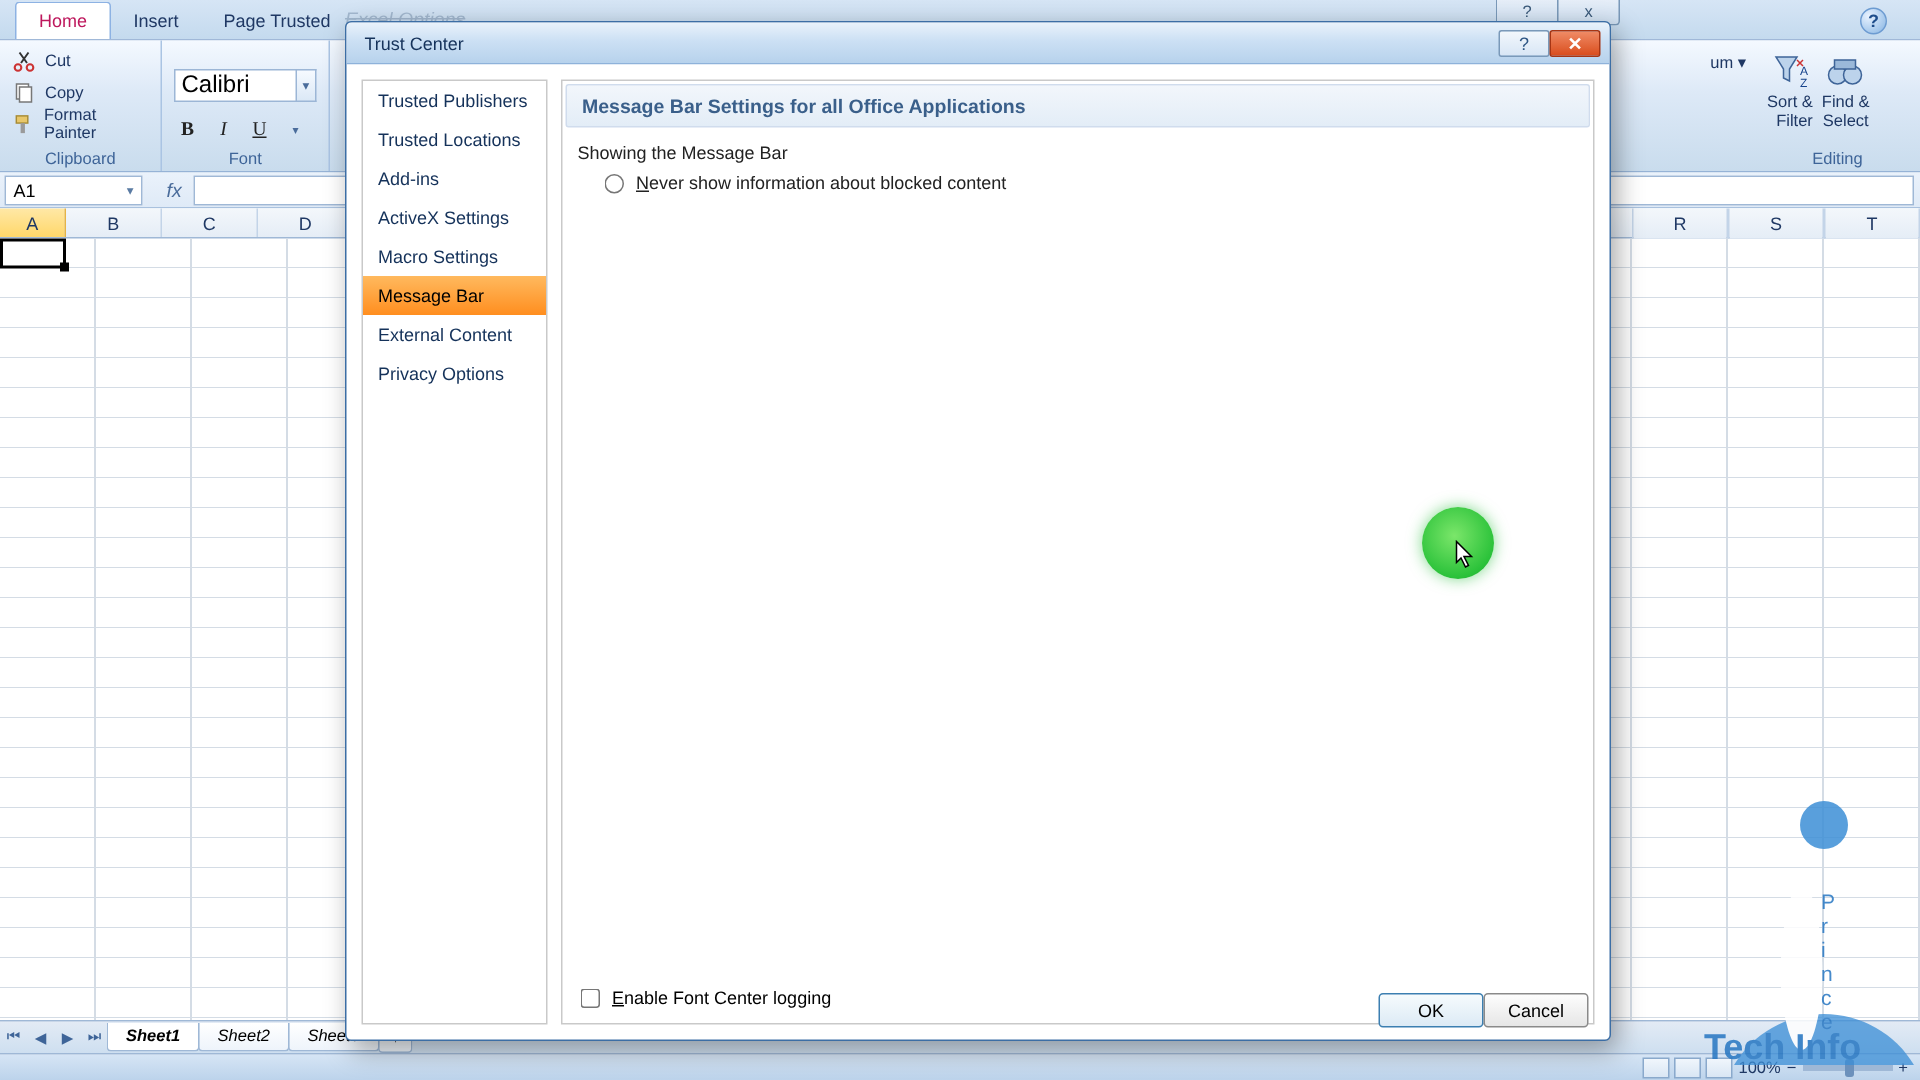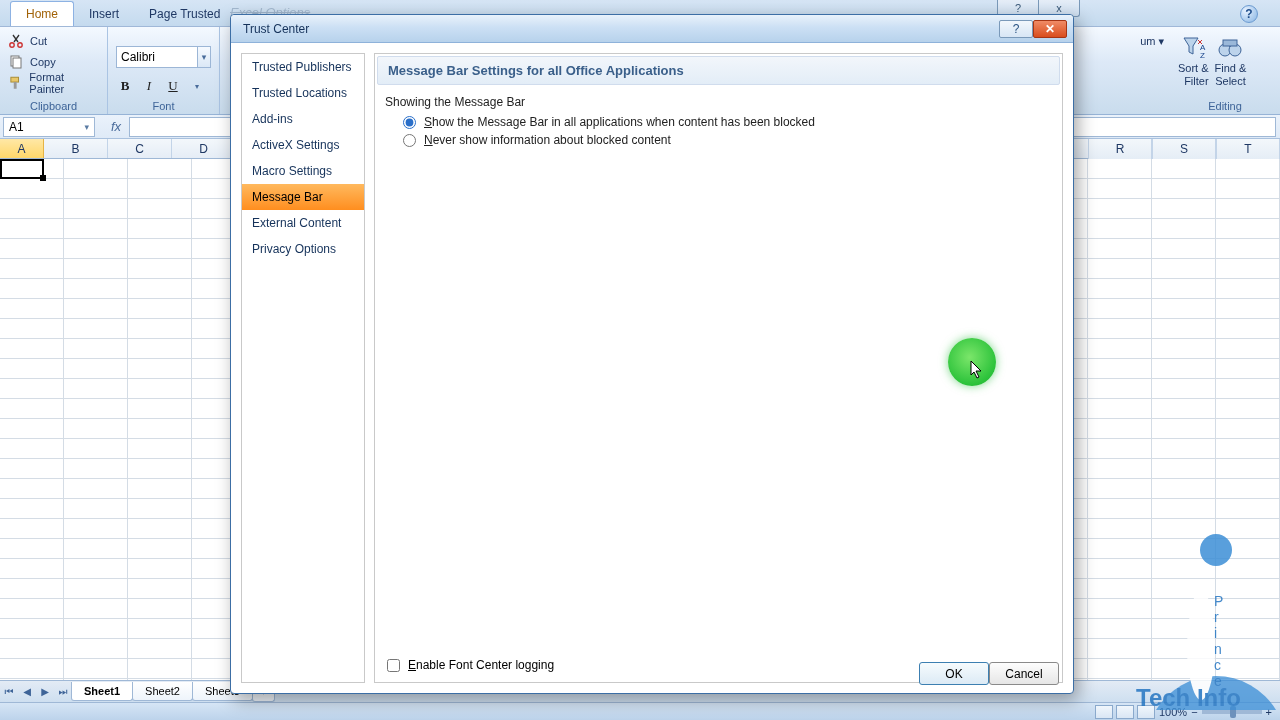--- a/index.html
+++ b/index.html
@@ -1,35 +1,35 @@
 <!DOCTYPE html>
 <html><head>
 <meta charset="utf-8">
 <style>
 * { margin:0; padding:0; box-sizing:border-box; font-family:"Segoe UI", Tahoma, sans-serif; }
 html,body { width:1280px; height:720px; overflow:hidden; background:#fff; position:relative; }
 
 
 .ribbon-tabs { position:absolute; top:0; left:0; right:0; height:27px; background:linear-gradient(#d6e5f5,#c4daee); border-bottom:1px solid #a0b8d8; display:flex; align-items:flex-end; padding-left:10px; }
 .ribbon-tab { font-size:12px; padding:5px 15px 5px; color:#1f3864; cursor:default; }
-.ribbon-tab.active { background:#fff; border:1px solid #8db2e3; border-bottom:none; border-radius:3px 3px 0 0; color:#a16207; }
+.ribbon-tab.active { background:#fff; border:1px solid #8db2e3; border-bottom:none; border-radius:3px 3px 0 0; color:#be185d; }
 .titlebar-ctrls { position:absolute; right:200px; top:0; display:flex; }
 .titlebar-ctrls .ctrl { width:42px; height:17px; border:1px solid #7a99b9; border-top:none; background:linear-gradient(#e6eef8,#cfe0f2); display:flex; align-items:center; justify-content:center; font-size:11px; color:#3b5a7a; border-radius:0 0 3px 3px; margin-left:-1px; }
 .help-btn { position:absolute; right:22px; top:5px; width:18px; height:18px; border-radius:50%; background:radial-gradient(circle at 30% 30%,#e8f2ff,#87b5e3); color:#1f4e8c; font-weight:bold; font-size:12px; display:flex; align-items:center; justify-content:center; border:1px solid #6c9bd1; }
 
 .ribbon-body { position:absolute; top:27px; left:0; right:0; height:88px; background:linear-gradient(#f4f9ff,#dde9f7 40%,#c9dced); border-bottom:1px solid #96b3d6; }
 .rgroup { position:absolute; top:0; bottom:0; border-right:1px solid #aac4e3; padding:3px 8px 0; }
 .rgroup-label { position:absolute; bottom:2px; left:0; right:0; text-align:center; font-size:11px; color:#3e6498; }
 
 .clip-grp { left:0; width:108px; }
 .clip-row { display:flex; align-items:center; font-size:11px; color:#1f3864; height:20px; margin-top:1px; }
 .clip-row svg { width:16px; height:16px; margin-right:6px; }
 .font-grp { left:108px; width:112px; }
 .font-combo { display:flex; margin-top:16px; }
-.font-combo input { width:82px; height:22px; font-size:12px; border:1px solid #9cb6d6; padding:0 4px; background:#fff; }
+.font-combo input { width:82px; height:22px; font-size:16px; border:1px solid #9cb6d6; padding:0 4px; background:#fff; }
 .font-combo .dd { width:18px; height:22px; border:1px solid #9cb6d6; border-left:none; background:linear-gradient(#f6faff,#dbe8f6); display:flex; align-items:center; justify-content:center; font-size:9px; color:#4a6c9b; }
 .font-btns { display:flex; gap:6px; margin-top:9px; }
 .font-btns span { width:18px; height:18px; display:flex; align-items:center; justify-content:center; border:1px solid transparent; font-size:13px; font-family:"Times New Roman",serif; color:#222; }
 
 .edit-grp { right:0; width:110px; left:auto; }
 .edit-stack { display:flex; gap:6px; margin-top:4px; }
 .edit-col { display:flex; flex-direction:column; align-items:center; font-size:11px; color:#1f3864; line-height:1.2; }
 .edit-col svg { width:30px; height:28px; }
 .sum-row { position:absolute; right:116px; top:8px; font-size:11px; color:#1f3864; }
 
@@ -53,21 +53,21 @@
 .sel-cell { position:absolute; top:0; left:0; width:44px; height:20px; border:2px solid #000; background:#fff; }
 .sel-handle { position:absolute; top:16px; left:40px; width:6px; height:6px; background:#000; }
 
 
 .col-headers-right { position:absolute; top:0; right:0; height:20px; display:flex; }
 .col-headers-right .ch { background:linear-gradient(#f3f7fb,#e5edf6); border-left:1px solid #c3d4e8; }
 
 
 .sheet-bar { position:absolute; bottom:18px; left:0; right:0; height:22px; background:linear-gradient(#e3ebf5,#cedff0); border-top:1px solid #9fb8d6; display:flex; align-items:center; font-size:11px; }
 .tab-nav { width:18px; height:16px; display:flex; align-items:center; justify-content:center; color:#3e6498; font-size:10px; }
-.sheet-tab { padding:3px 12px; border:1px solid #9fb8d6; border-top:none; background:linear-gradient(#fff,#eef4fb); margin-left:-1px; border-radius:0 0 3px 3px; }
+.sheet-tab { padding:3px 12px; border:1px solid #9fb8d6; border-top:none; background:linear-gradient(#fff,#eef4fb); margin-left:-1px; border-radius:0 0 3px 3px;font-style:italic; }
 .sheet-tab.active { background:#fff; font-weight:bold; }
 .status-bar { position:absolute; bottom:0; left:0; right:0; height:18px; background:linear-gradient(#d6e5f5,#bcd3eb); border-top:1px solid #9fb8d6; display:flex; align-items:center; font-size:11px; color:#1f3864; }
 .status-bar .zoom { margin-left:auto; display:flex; align-items:center; gap:4px; padding-right:8px; }
 .status-bar .view-btn { width:18px; height:14px; border:1px solid #8aa9cc; background:linear-gradient(#f0f6fc,#d9e6f4); margin-left:-1px; }
 
 
 .options-title { position:absolute; top:5px; left:230px; font-size:13px; color:#1e3f66; font-style:italic; text-decoration:line-through; opacity:.25; }
 
 
 .dlg { position:absolute; left:230px; top:14px; width:844px; height:680px; background:#fff; border:1px solid #3c6ea5; box-shadow:4px 6px 18px rgba(0,0,0,.35); border-radius:4px; display:flex; flex-direction:column; }
@@ -256,24 +256,20 @@
         <div class="cat">Macro Settings</div>
         <div class="cat sel">Message Bar</div>
         <div class="cat">External Content</div>
         <div class="cat">Privacy Options</div>
       </div>
     <div class="dlg-right">
       <div class="section-head">Message Bar Settings for all Office Applications</div>
       <div class="section-body">
         <div class="subhead">Showing the Message Bar</div>
         <label class="radio-row">
-          <input type="radio" name="mb" checked="" style="">
-          <span><u class="mn">S</u><span>how the Message Bar in all applications when content has been blocked</span></span>
-        </label>
-        <label class="radio-row">
           <input type="radio" name="mb" style="">
           <span><u class="mn">N</u><span>ever show information about blocked content</span></span>
         </label>
       </div>
       <div style="flex:1"></div>
       <label class="check-row">
         <input type="checkbox" style="">
         <span><u class="mn">E</u><span>nable Font Center logging</span></span>
       </label>
     </div>

